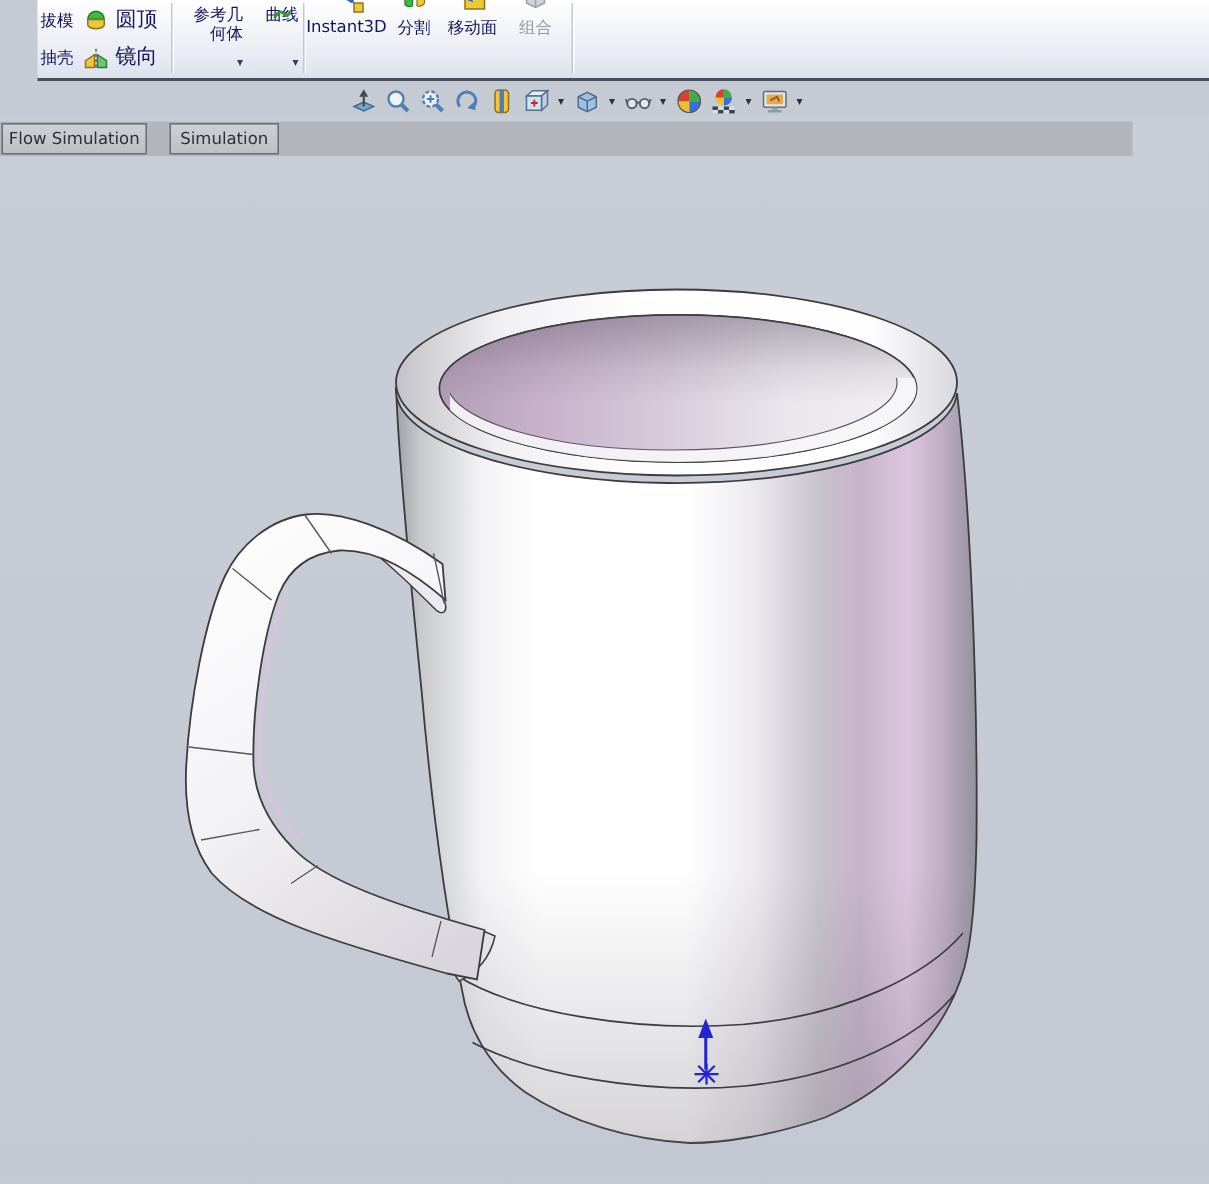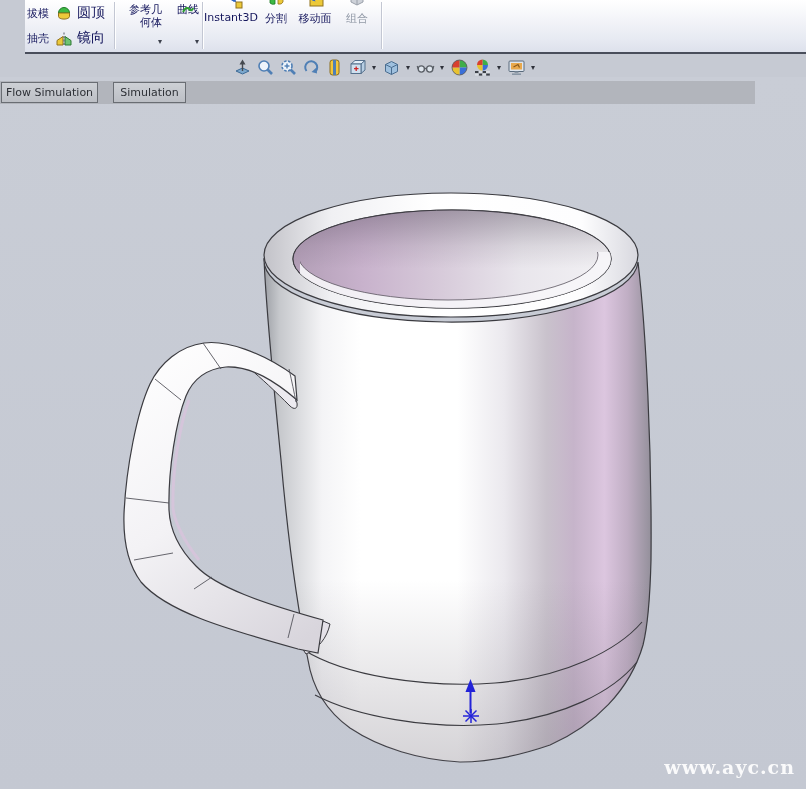--- a/index.html
+++ b/index.html
@@ -365,14 +365,13 @@
       <path d="M470.5,679 L465.5,692 L475.5,692 Z" fill="#2323d8"></path>
       <g stroke="#2323d8" stroke-width="1.5">
         <line x1="463" y1="716" x2="479" y2="716"></line>
         <line x1="465.5" y1="710.5" x2="476.5" y2="721.5"></line>
         <line x1="476.5" y1="710.5" x2="465.5" y2="721.5"></line>
         <line x1="471" y1="709" x2="471" y2="723"></line>
       </g>
     </g>
   </svg>
 
-  <div class="watermark">www.ayc.cn</div>
 </div>
 
 </body></html>

